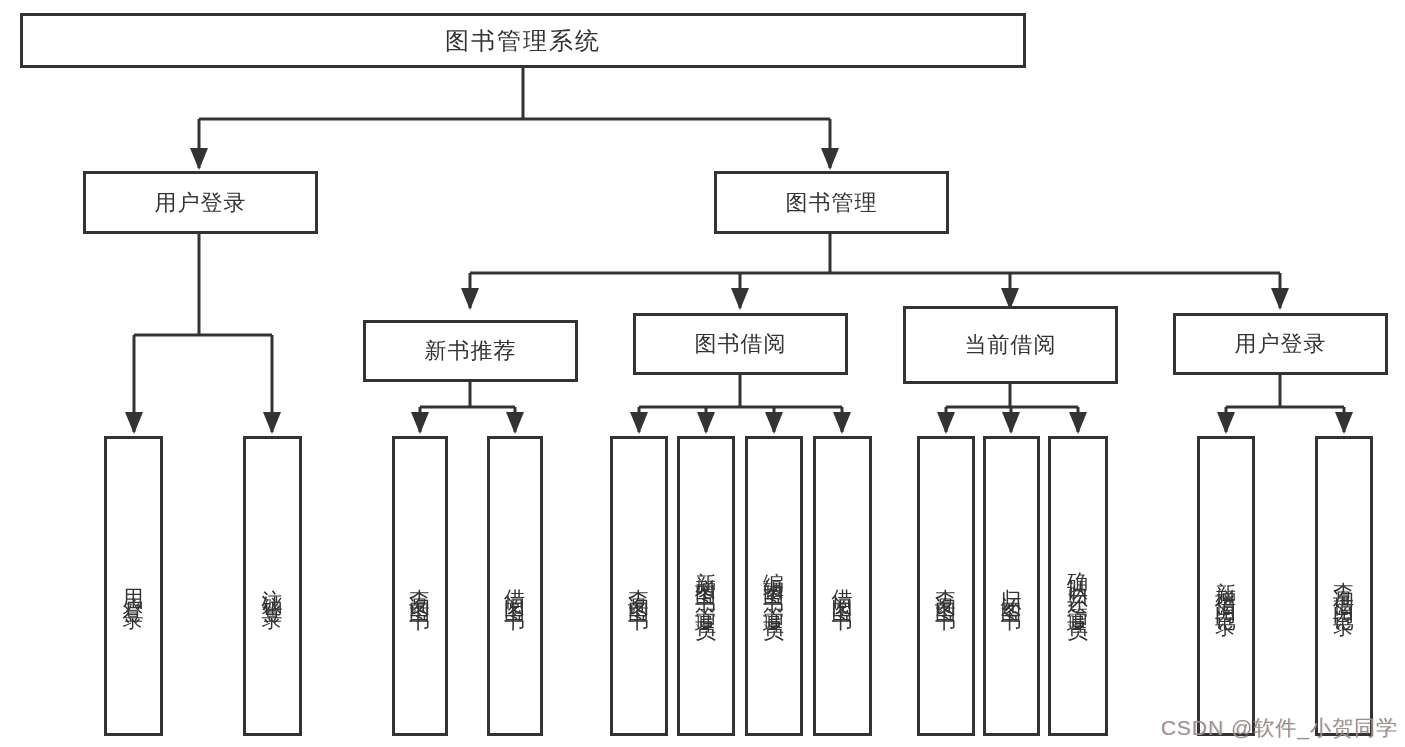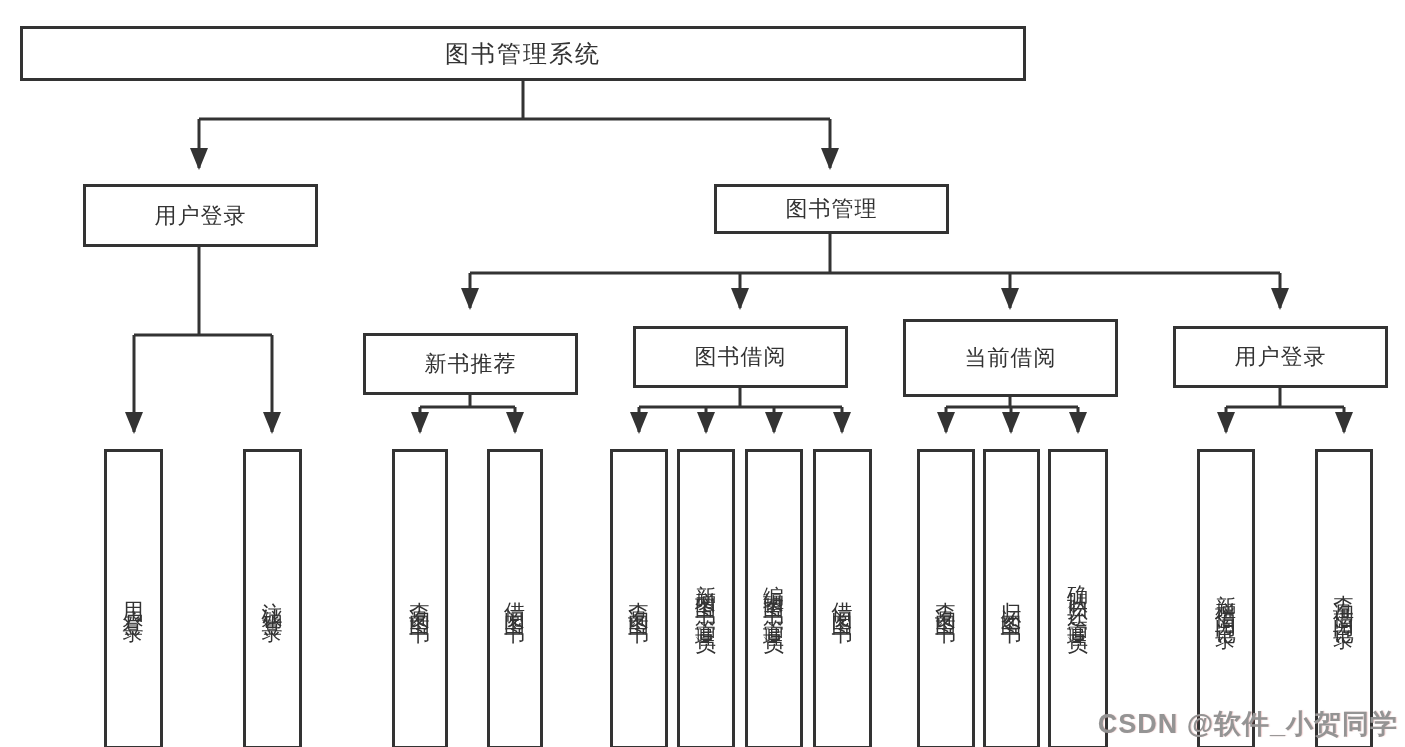--- a/index.html
+++ b/index.html
@@ -18,47 +18,45 @@
     pointer-events: none;
   }
   .box {
     position: absolute;
     box-sizing: border-box;
     border: 3px solid #333333;
     background: #ffffff;
     display: flex;
     align-items: center;
     justify-content: center;
-    margin-top: 13px;
   }
   .box .lbl {
     color: #333333;
     font-size: 22px;
     letter-spacing: 1px;
     white-space: nowrap;
   }
   .box.root-box .lbl { font-size: 24px; letter-spacing: 2px; }
   .vbox .lbl {
     writing-mode: vertical-rl;
     text-orientation: mixed;
     font-size: 21px;
     letter-spacing: 7px;
     line-height: 1.1;
     white-space: normal;
   }
   #watermark {
     position: absolute;
     right: 7px;
     bottom: 5px;
-    font-size: 27px;
+    font-size: 21px;
     color: #949494;
     letter-spacing: 1px;
     text-shadow: 1px 0 1px rgba(214, 120, 120, 0.35);
     white-space: nowrap;
-    font-weight: bold;
   }
 </style>
 </head>
 <body>
 
 <div id="stage">
 
   <svg id="connectors" viewBox="0 0 1405 747" xmlns="http://www.w3.org/2000/svg">
     <defs>
       <marker id="arw" markerUnits="userSpaceOnUse" markerWidth="24" markerHeight="20" refX="20" refY="9" orient="auto">
@@ -97,21 +95,21 @@
     </g>
   </svg>
 
   <div class="box root-box" style="left:20px; top:13px; width:1006px; height:55px;">
     <span class="lbl">图书管理系统</span>
   </div>
 
   <div class="box" style="left:83px; top:171px; width:235px; height:63px;">
     <span class="lbl">用户登录</span>
   </div>
-  <div class="box" style="left:714px; top:171px; width:235px; height:50px;">
+  <div class="box" style="left:714px; top:171px; width:235px; height:63px;">
     <span class="lbl">图书管理</span>
   </div>
 
   <div class="box" style="left:363px; top:320px; width:215px; height:62px;">
     <span class="lbl">新书推荐</span>
   </div>
   <div class="box" style="left:633px; top:313px; width:215px; height:62px;text-align:right;">
     <span class="lbl">图书借阅</span>
   </div>
   <div class="box" style="left:903px; top:306px; width:215px; height:78px;">

